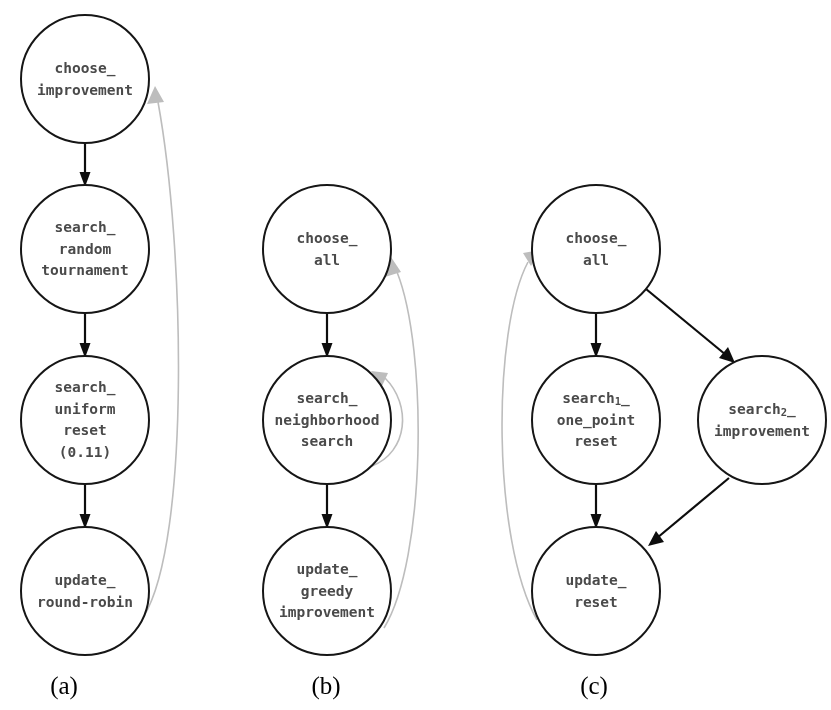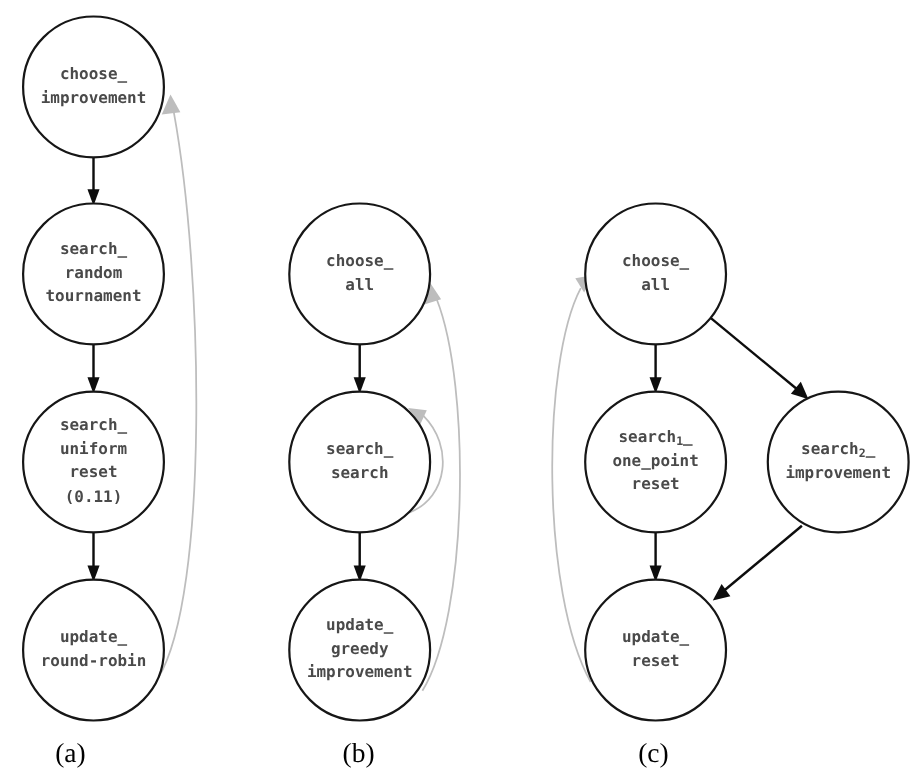--- a/index.html
+++ b/index.html
@@ -173,20 +173,21 @@
       <div class="node-label" style="left: 85px; top: 591px;">
         <span class="ln">update_</span>
         <span class="ln">round-robin</span>
       </div>
       <div class="node-label" style="left: 327px; top: 249px;">
         <span class="ln">choose_</span>
         <span class="ln">all</span>
       </div>
       <div class="node-label" style="left: 327px; top: 420px;">
         <span class="ln">search_</span>
+        <span class="ln">neighborhood</span>
         <span class="ln">search</span>
       </div>
       <div class="node-label" style="left: 327px; top: 591px;">
         <span class="ln">update_</span>
         <span class="ln">greedy</span>
         <span class="ln">improvement</span>
       </div>
       <div class="node-label" style="left: 596px; top: 249px;">
         <span class="ln">choose_</span>
         <span class="ln">all</span>

